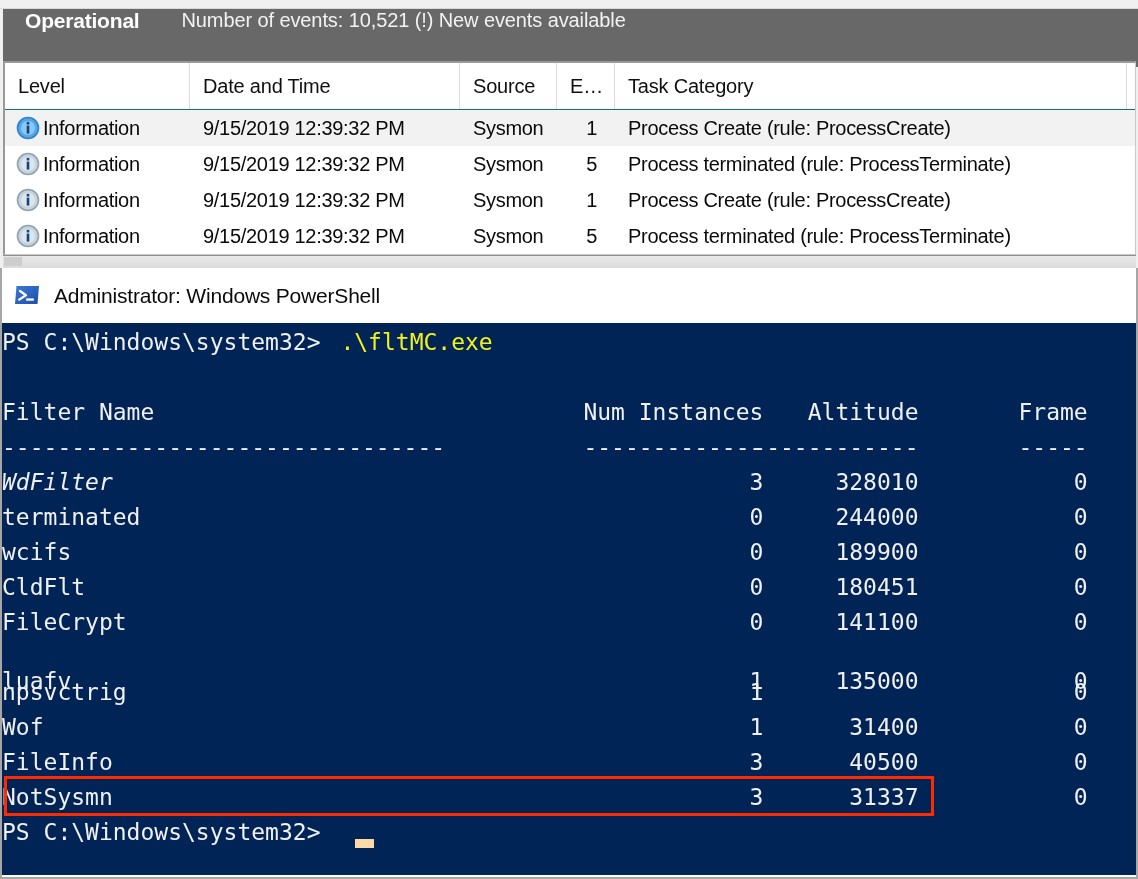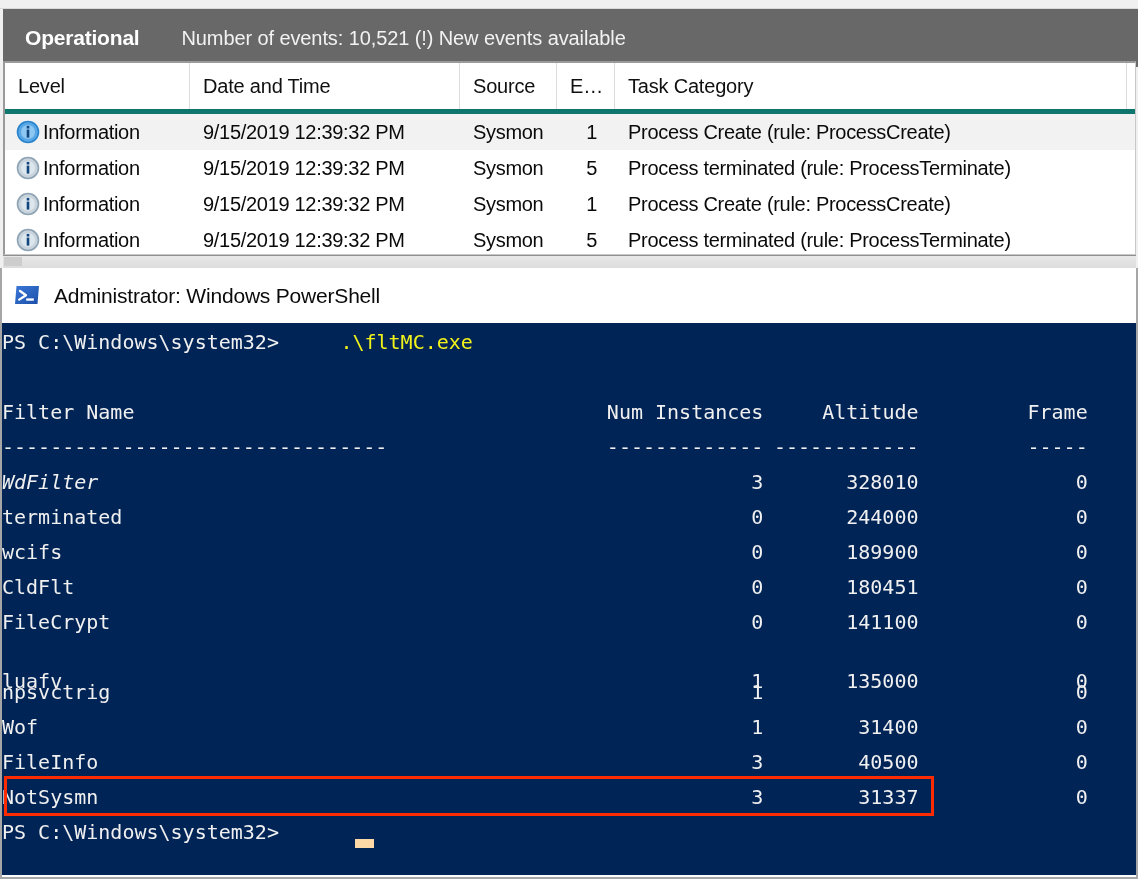--- a/index.html
+++ b/index.html
@@ -28,21 +28,21 @@
     width: 1138px; height: 8px;
     background: #f0f0f0;
     border-bottom: 1px solid #d9d9d9;
   }
   #ev-header-bar {
     position: absolute;
     left: 3px; top: 9px;
     width: 1135px; height: 58px;
     background: #686868;
     display: flex;
-    align-items: center;
+    align-items: flex-start;
   }
   #ev-header-bar .ev-title {
     color: #ffffff;
     font-weight: bold;
     font-size: 21px;
     margin-left: 22px;
     letter-spacing: -0.2px;
   }
   #ev-header-bar .ev-status {
     color: #f2f2f2;
@@ -62,21 +62,21 @@
     border-left: 2px solid #9a9a9a;
     border-right: 1px solid #c8c8c8;
     border-bottom: 1px solid #c8c8c8;
     box-sizing: border-box;
     overflow: hidden;
   }
   #ev-colheader {
     position: relative;
     height: 46px;
     background: #ffffff;
-    border-bottom: 5px solid #0f766e;
+    border-bottom: 1px solid #0f766e;
   }
   #ev-colheader .hcell {
     position: absolute;
     top: 0;
     height: 46px;
     box-sizing: border-box;
     border-right: 1px solid #dcdcdc;
     display: flex;
     align-items: center;
     font-size: 20px;
@@ -154,21 +154,21 @@
     letter-spacing: -0.2px;
   }
   #ps-console {
     position: absolute;
     left: 0; top: 55px;
     width: 1134px;
     height: 552px;
     background: #012456;
     overflow: hidden;
     font-family: "DejaVu Sans Mono", "Liberation Mono", monospace;
-    font-size: 20px;
+    font-size: 23px;
     line-height: 35px;
     color: #f2f2f2;
   }
   .cline {
     position: absolute;
     left: 0;
     width: 1134px;
     height: 35px;
     white-space: pre;
   }

